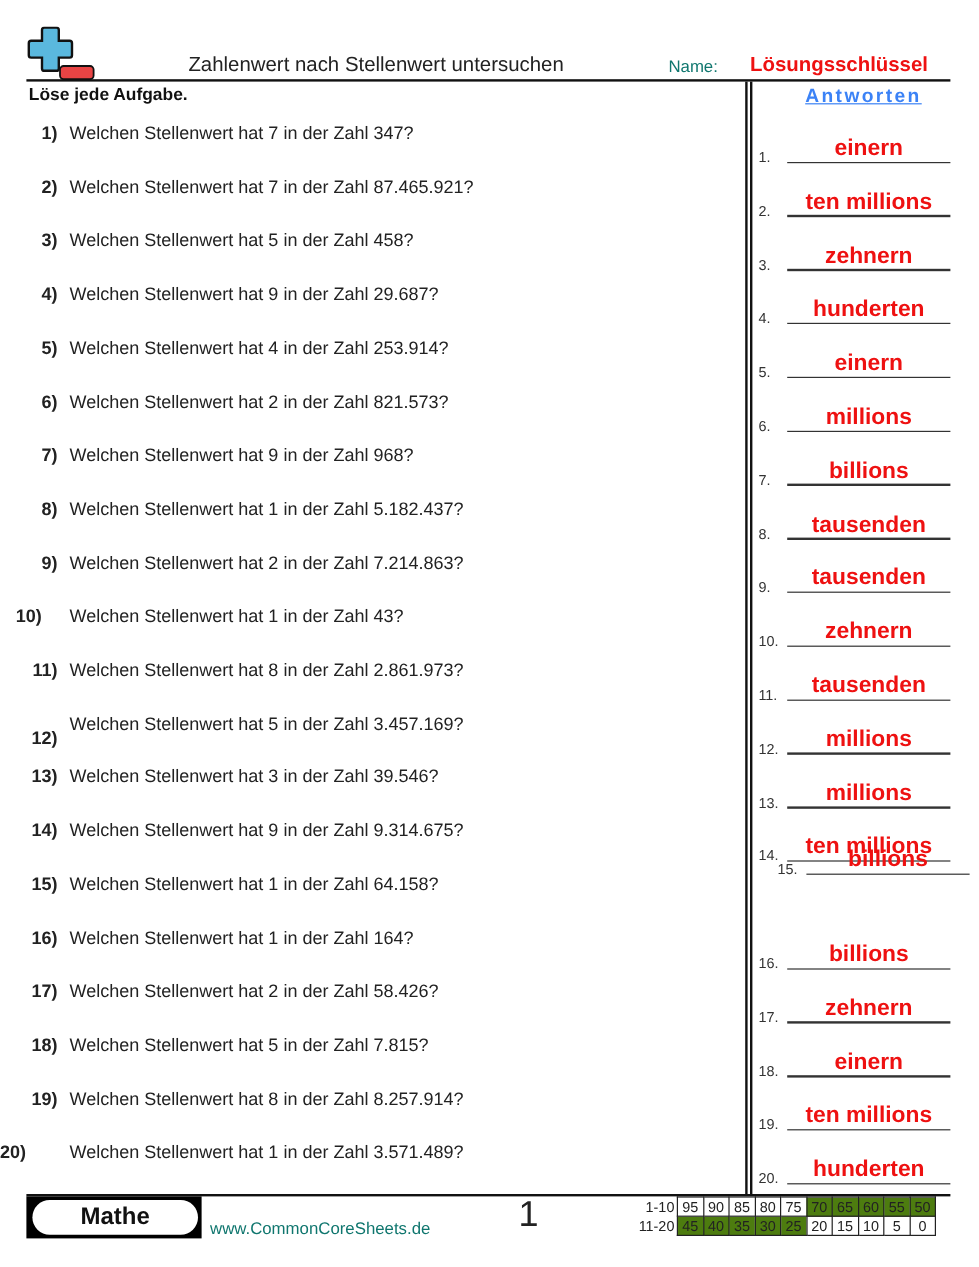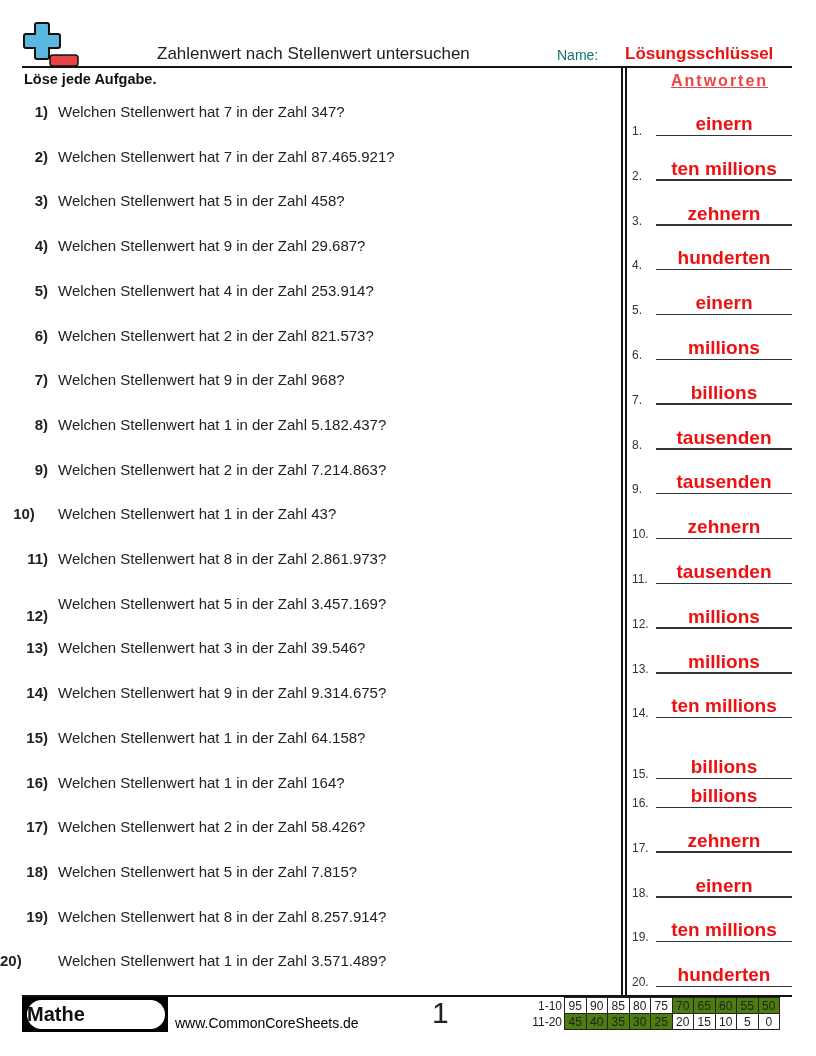--- a/index.html
+++ b/index.html
@@ -7,33 +7,33 @@
          font-family:"Liberation Sans", "DejaVu Sans", sans-serif; color:#222; }
   .logo { position:absolute; left:22px; top:22px; width:58px; height:46px; }
   .title { position:absolute; left:157px; top:44px; font-size:17px; color:#222; }
   .name-label { position:absolute; left:557px; top:47px; font-size:14px; color:#0f766e; }
   .name-value { position:absolute; left:625px; top:44px; font-size:17px; font-weight:bold; color:#ee1111; }
   .header-rule { position:absolute; left:22px; top:66px; width:770px; height:2px; background:#111; }
   .instr { position:absolute; left:24px; top:71px; font-size:14.5px; font-weight:bold; color:#111; }
   .vline1 { position:absolute; left:621px; top:68px; width:2px; height:927px; background:#111; }
   .vline2 { position:absolute; left:625px; top:68px; width:2px; height:927px; background:#111; }
   .ans-head { position:absolute; left:671px; top:72px; font-size:16px; font-weight:bold; letter-spacing:2px;
-              text-decoration:underline; color:#ef4444; }
+              text-decoration:underline; color:#3b82f6; }
   .q { position:absolute; left:0; height:20px; font-size:15px; white-space:nowrap; }
   .q .num { position:absolute; right:-48px; width:48px; text-align:right; font-weight:bold; color:#222; }
   .q .txt { position:absolute; left:58px; color:#222; }
   .a { position:absolute; left:632px; width:160px; height:30px; }
   .a .n { position:absolute; left:0; bottom:2px; font-size:12px; color:#333; }
   .a .line { position:absolute; left:24px; right:0; bottom:4px; height:1.5px; background:#333; }
   .a .val { position:absolute; left:24px; right:0; bottom:5px; text-align:center; font-size:19px; font-weight:bold; color:#ee1111; }
   .footer-rule { position:absolute; left:22px; top:995px; width:770px; height:2px; background:#111; }
   .badge-bg { position:absolute; left:22px; top:997px; width:146px; height:35px; background:#000; }
   .badge { position:absolute; left:27px; top:1000px; width:138px; height:29px; background:#fff; border-radius:15px;
-           line-height:29px; font-size:20px; font-weight:bold; color:#111; }
-  .site { position:absolute; left:175px; top:1015px; font-size:14px; color:#000000; }
+           text-align:center; line-height:29px; font-size:20px; font-weight:bold; color:#111; }
+  .site { position:absolute; left:175px; top:1015px; font-size:14px; color:#0f766e; }
   .page { position:absolute; left:432px; top:996px; font-size:30px; color:#222; }
   table.score { position:absolute; left:526px; top:997px; border-collapse:collapse; font-size:12px; }
   table.score td { border:1px solid #222; padding:0; height:15px; text-align:center; width:20.5px; color:#222; }
   table.score td.lbl { border:none; text-align:right; width:36px; padding-right:2px; }
   table.score td.hl { background:#4d7c0f; }
 </style>
 </head>
 <body>
 
 <svg class="logo" viewBox="0 0 58 46">
@@ -197,21 +197,21 @@
     <div class="a" style="top: 647.6px;">
       <span class="n">13.</span>
       <div class="line"></div>
       <span class="val">millions</span>
     </div>
     <div class="a" style="top: 692.4px;">
       <span class="n">14.</span>
       <div class="line"></div>
       <span class="val">ten millions</span>
     </div>
-    <div class="a" style="top: 753px;">
+    <div class="a" style="top: 703px; margin-left: 16px;">
       <span class="n">15.</span>
       <div class="line"></div>
       <span class="val">billions</span>
     </div>
     <div class="a" style="top: 782px;">
       <span class="n">16.</span>
       <div class="line"></div>
       <span class="val">billions</span>
     </div>
     <div class="a" style="top: 826.8px;">

